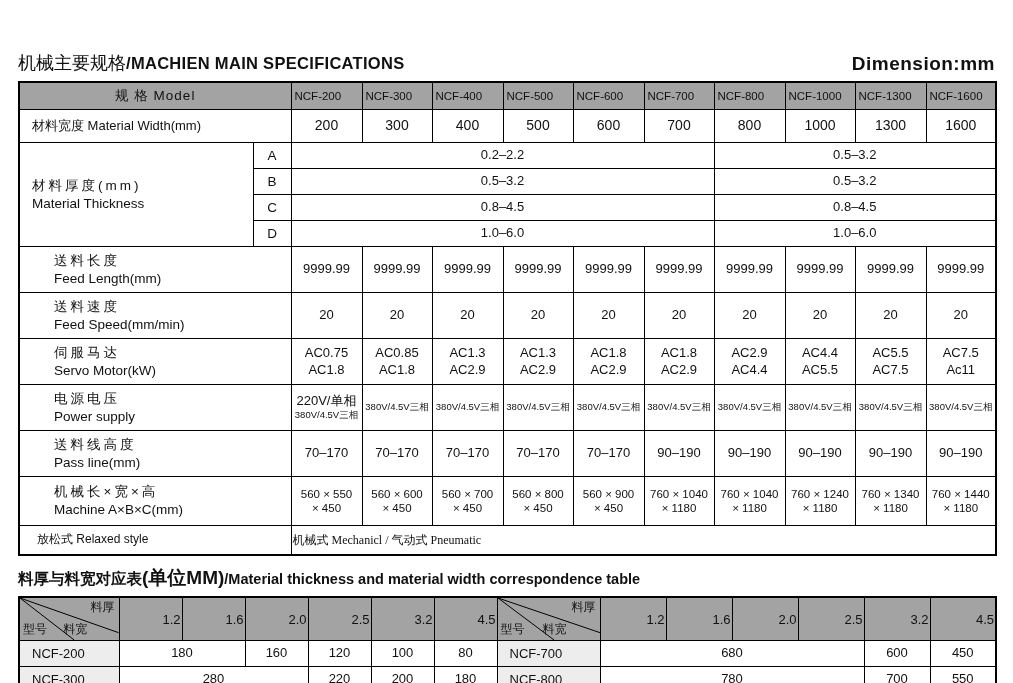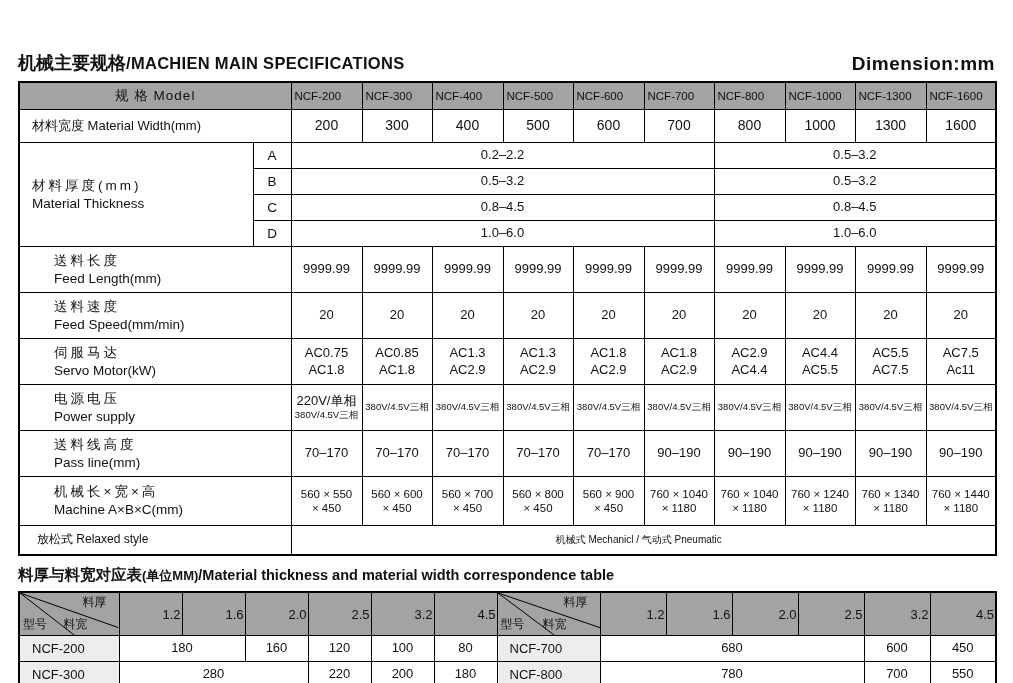--- a/index.html
+++ b/index.html
@@ -4,52 +4,52 @@
 <style>
   html,body{margin:0;padding:0;}
   body{
     width:1013px;height:683px;background:#fff;color:#111;
     font-family:"Liberation Sans","DejaVu Sans",sans-serif;
     -webkit-font-smoothing:antialiased;overflow:hidden;
   }
   .page{padding:6px 18px 0 18px;}
   
   .titlebar{display:flex;justify-content:space-between;align-items:flex-end;margin:2px 0 6px 0;}
-  .t1-zh{font-size:18px;font-weight:bold;}
+  .t1-zh{font-size:18px;font-weight:normal;}
   .t1-en{font-size:16.5px;font-weight:bold;letter-spacing:.3px;}
   .dim{font-size:19px;font-weight:bold;letter-spacing:.5px;margin-top:45px;}
   .title2{margin:9px 0 5px 0;}
   .t2-zh{font-size:15.5px;font-weight:bold;}
-  .t2-unit{font-size:13px;font-weight:bold;}
+  .t2-unit{font-size:19px;font-weight:bold;}
   .t2-en{font-size:14.5px;font-weight:bold;}
   
   table{border-collapse:collapse;table-layout:fixed;width:977px;border:2px solid #000;}
   td{border:1px solid #000;overflow:hidden;}
   tr.gray td{background:#a3a3a3;}
   tr.h24 td{height:24px;} tr.h30 td{height:30px;} tr.h23 td{height:23px;}
   tr.h43 td{height:43px;} tr.h46 td{height:46px;} tr.h26 td{height:26px;} tr.h40 td{height:40px;}
   .hdr-label{text-align:center;font-size:13.5px;letter-spacing:1px;}
   .model-hdr{text-align:left;font-size:11.5px;padding-left:3px;white-space:nowrap;}
   .lbl{text-align:left;vertical-align:middle;line-height:1.3;}
   .pad12{padding-left:12px;} .pad34{padding-left:34px;} .pad16{padding-left:16px;}
   .lbl .zh{font-size:13.5px;letter-spacing:3px;}
   .lbl .en{font-size:13.5px;letter-spacing:0;}
   .fs13{font-size:13px;} .fs14{font-size:14px;} .fs12{font-size:12px;padding-left:17px;} .fs11{font-size:11.5px;}
   .val{text-align:center;vertical-align:middle;line-height:1.25;}
   .val .tiny{font-size:9.5px;line-height:1.3;}
   .grade{text-align:center;font-size:13.5px;vertical-align:middle;}
-  .relaxed-val{text-align:center;font-size:10px;padding-right:10px;vertical-align:middle;}
+  .relaxed-val{text-align:left;font-size:12px;padding-right:10px;vertical-align:middle;font-family:Liberation Serif, serif;}
   
   .model-col{background:#ededed;font-size:13px;text-align:left;padding-left:12px;vertical-align:middle;white-space:nowrap;}
   .thv{text-align:right;font-size:13px;vertical-align:middle;}
   .corner{position:relative;padding:0;}
   .corner svg{position:absolute;left:0;top:0;width:100%;height:100%;}
   .corner svg line{stroke:#000;stroke-width:1;vector-effect:non-scaling-stroke;}
   .corner span{position:absolute;font-size:12px;white-space:nowrap;}
-  .c-th{top:1px;right:12px;}
+  .c-th{top:1px;right:4px;}
   .c-mo{bottom:2px;left:3px;}
   .c-wi{bottom:2px;left:44%;}
 </style>
 </head>
 <body>
 
 <div class="page">
 
   <div class="titlebar">
     <div>

